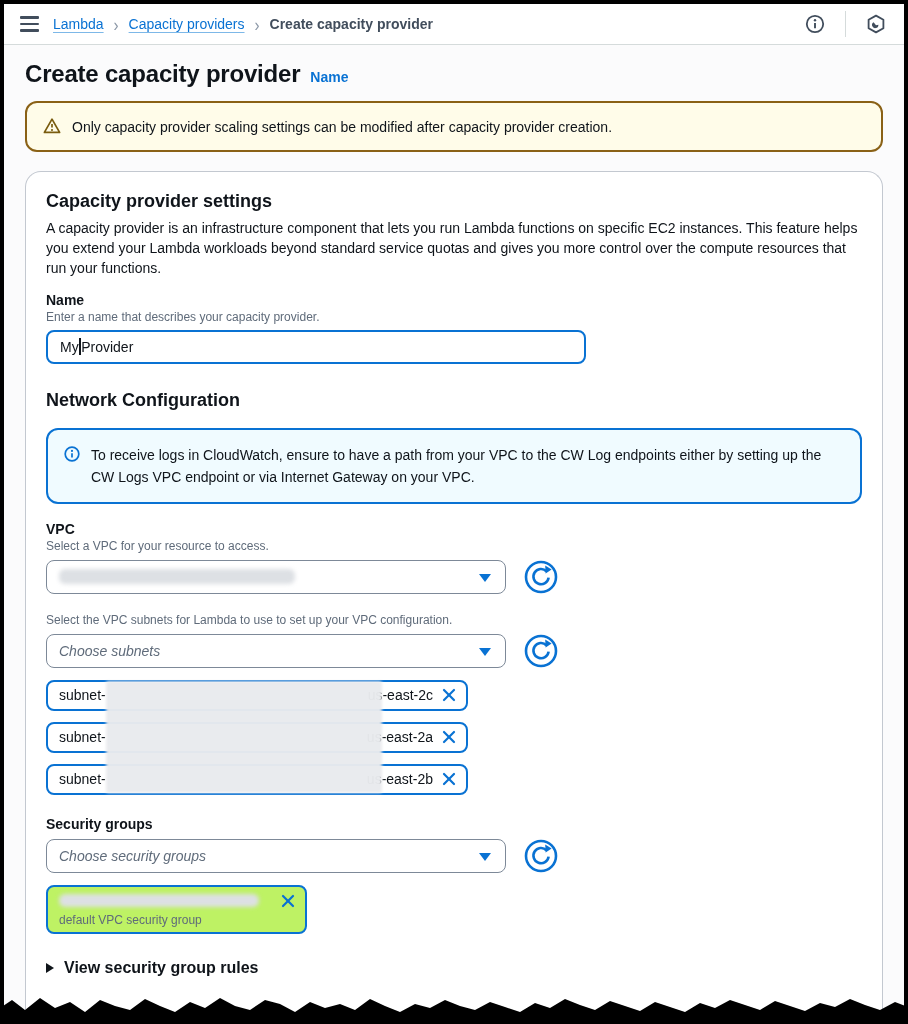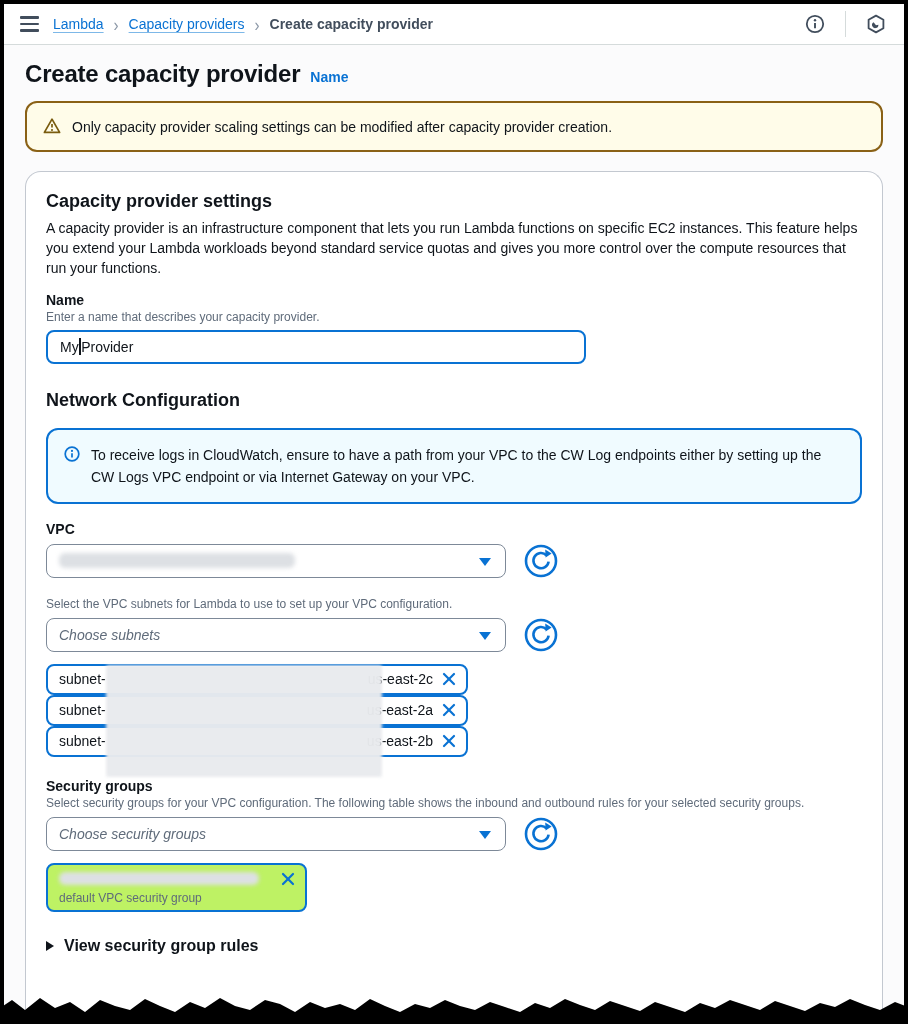--- a/index.html
+++ b/index.html
@@ -76,21 +76,21 @@
     background:#fff; display:flex; align-items:center; padding:0 38px 0 12px; cursor:pointer;
   }
   .select .placeholder { font-size:14px; font-style:italic; color:#5f6b7a; }
   .select .caret {
     position:absolute; right:14px; top:13px; width:0; height:0;
     border-left:6px solid transparent; border-right:6px solid transparent; border-top:8px solid #0972d3;
   }
   .redacted { background:#dde0e4; border-radius:6px; filter:blur(2px); }
   .refresh-btn { width:36px; height:36px; cursor:pointer; display:flex; }
 
-  .token-list { position:relative; margin-top:11px; width:422px; display:flex; flex-direction:column; }
+  .token-list { position:relative; margin-top:11px; width:422px; display:flex; flex-direction:column; gap:11px; }
   .token {
     height:31px; border:2px solid #0972d3; border-radius:8px; background:#fff;
     display:flex; align-items:center; padding:0 9px 0 11px; font-size:14px; color:#0f141a;
   }
   .token .spacer { flex:1; }
   .token .az { margin-right:8px; }
   .token-close { width:16px; height:16px; cursor:pointer; display:flex; }
   .token-blur {
     position:absolute; left:60px; top:1px; width:276px; height:112px;
     background:#e9ebee; opacity:0.97; border-radius:2px; filter:blur(1.5px);
@@ -185,20 +185,21 @@
             <circle cx="8" cy="8" r="6.8" fill="none" stroke="#0972d3" stroke-width="1.7"></circle>
             <circle cx="8" cy="4.9" r="1.05" fill="#0972d3"></circle>
             <line x1="8" y1="7.2" x2="8" y2="11.6" stroke="#0972d3" stroke-width="1.7"></line>
           </svg>
         </span>
         <span class="text">To receive logs in CloudWatch, ensure to have a path from your VPC to the CW Log endpoints either by setting up the CW Logs VPC endpoint or via Internet Gateway on your VPC.</span>
       </div>
 
       <div class="field" style="margin-top:17px;">
         <div class="field-label">VPC</div>
+        <div class="field-helper">Select a VPC for your resource to access.</div>
         <div class="control-row">
           <div class="select">
             <span class="redacted" style="width:236px; height:15px;"></span>
             <span class="caret"></span>
           </div>
           <span class="refresh-btn">
             <svg viewBox="0 0 36 36" width="36" height="36">
               <circle cx="18" cy="18" r="15" fill="none" stroke="#0972d3" stroke-width="2.6"></circle>
               <path d="M23.4 12.2 A7.6 7.6 0 1 0 25.6 18.6" fill="none" stroke="#0972d3" stroke-width="2.6"></path>
               <polygon points="22.2,6.4 28.6,10.4 22.6,14.6" fill="#0972d3"></polygon>
@@ -256,21 +257,20 @@
                 <line x1="13" y1="3" x2="3" y2="13" stroke="#0972d3" stroke-width="2.2" stroke-linecap="round"></line>
               </svg>
             </span>
           </div>
           <div class="token-blur"></div>
         </div>
       </div>
 
       <div class="field" style="margin-top:21px;">
         <div class="field-label">Security groups</div>
-        <div class="field-helper">Select security groups for your VPC configuration. The following table shows the inbound and outbound rules for your selected security groups.</div>
         <div class="control-row">
           <div class="select">
             <span class="placeholder">Choose security groups</span>
             <span class="caret"></span>
           </div>
           <span class="refresh-btn">
             <svg viewBox="0 0 36 36" width="36" height="36">
               <circle cx="18" cy="18" r="15" fill="none" stroke="#0972d3" stroke-width="2.6"></circle>
               <path d="M23.4 12.2 A7.6 7.6 0 1 0 25.6 18.6" fill="none" stroke="#0972d3" stroke-width="2.6"></path>
               <polygon points="22.2,6.4 28.6,10.4 22.6,14.6" fill="#0972d3"></polygon>

